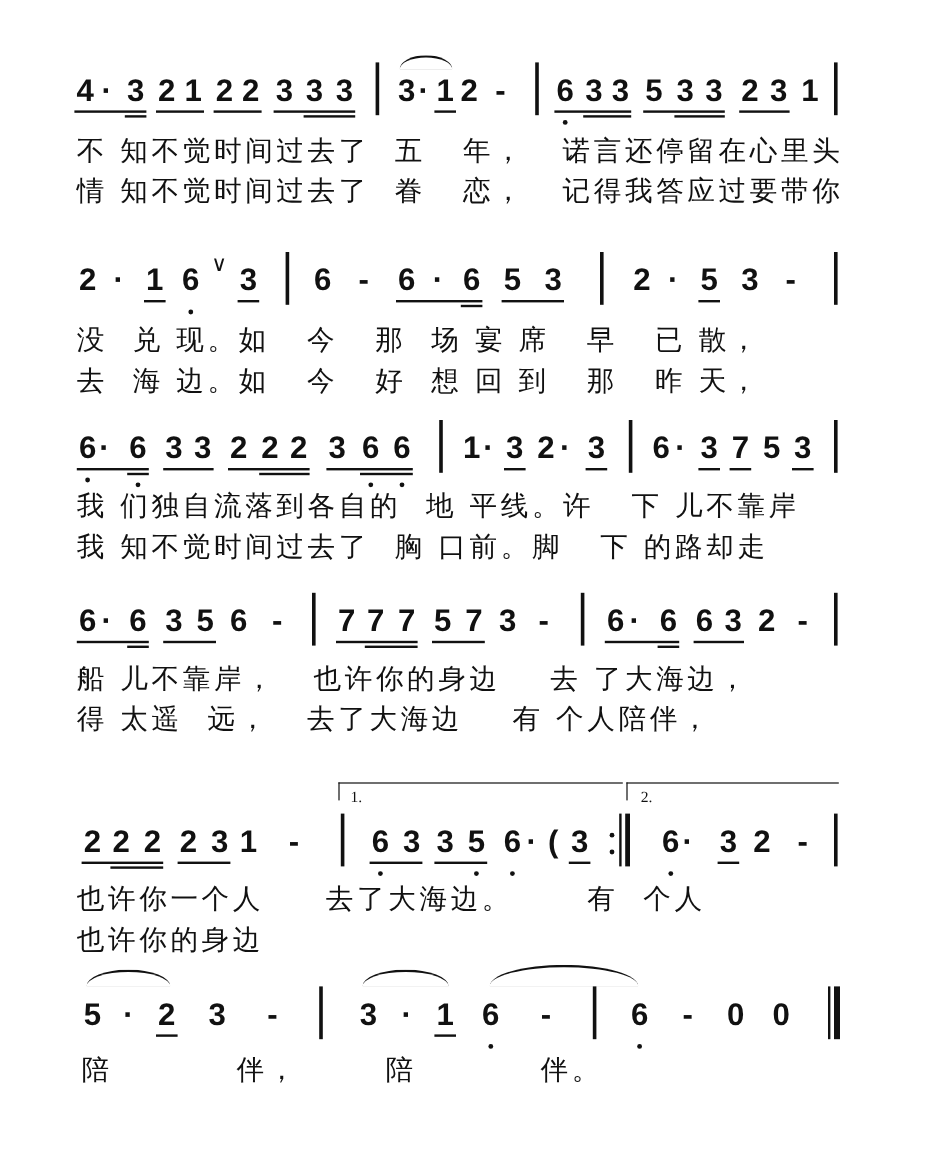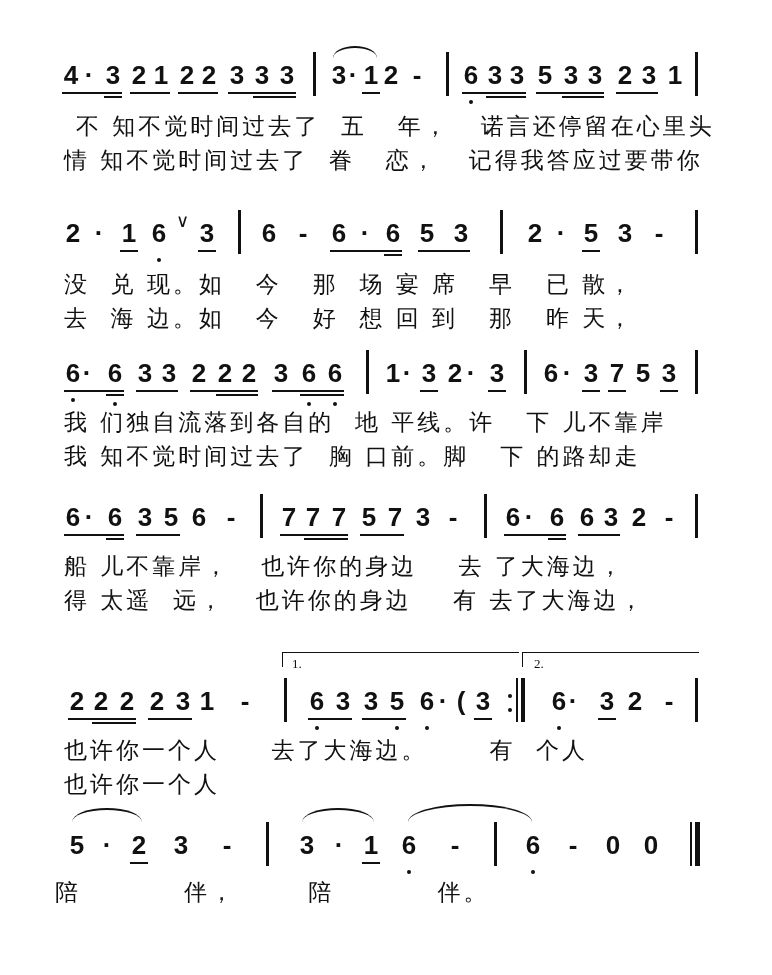--- a/index.html
+++ b/index.html
@@ -56,21 +56,21 @@
     <span class="n" style="left:616px">2</span>
     <span class="n" style="left:640px">3</span>
     <span class="n" style="left:666px">1</span>
     <div class="ul1" style="left:462px;top:32px;width:64px"></div>
     <div class="ul2" style="left:486px;top:36px;width:40px"></div>
     <div class="ul1" style="left:536px;top:32px;width:68px"></div>
     <div class="ul2" style="left:562px;top:36px;width:42px"></div>
     <div class="ul1" style="left:616px;top:32px;width:42px"></div>
     <div class="bar" style="left:695px;top:-8px;height:44px"></div>
   </div>
-  <div class="lyr" style="left:76px;top:52px">不 知不觉时间过去了  五   年，   诺言还停留在心里头</div>
+  <div class="lyr" style="left:64px;top:52px">不 知不觉时间过去了  五   年，   诺言还停留在心里头</div>
   <div class="lyr" style="left:64px;top:86px">情 知不觉时间过去了  眷   恋，   记得我答应过要带你</div>
 </div>
 
 <div class="sys" style="top:218px;">
   <div class="notes">
     <span class="n" style="left:64px">2</span>
       <span class="n" style="left:90px">·</span>
     <span class="n" style="left:120px">1</span>
       <div class="ul1" style="left:120px;top:32px;width:18px"></div>
     <span class="n" style="left:150px">6</span>
@@ -181,21 +181,21 @@
     <div class="ul1" style="left:504px;top:32px;width:62px"></div>
       <div class="ul2" style="left:548px;top:36px;width:18px"></div>
     <span class="n" style="left:578px">6</span>
       <span class="n" style="left:602px">3</span>
     <div class="ul1" style="left:578px;top:32px;width:42px"></div>
     <span class="n" style="left:630px">2</span>
       <span class="n" style="left:660px">-</span>
     <div class="bar" style="left:695px;top:-8px;height:44px"></div>
   </div>
   <div class="lyr" style="left:64px;top:50px">船 儿不靠岸，   也许你的身边    去 了大海边，</div>
-  <div class="lyr" style="left:64px;top:84px">得 太遥  远，   也许你的身边    有 去了大海边，</div>
+  <div class="lyr" style="left:64px;top:84px">得 太遥  远，   去了大海边    有 个人陪伴，</div>
 </div>
 
 <div class="sys" style="top:686px;">
   <div class="volta" style="left:282px;top:-34px;width:236px"></div>
   <span class="vnum" style="left:292px;top:-30px">1.</span>
   <div class="volta" style="left:522px;top:-34px;width:176px"></div>
   <span class="vnum" style="left:534px;top:-30px">2.</span>
   <div class="notes">
     <span class="n" style="left:68px">2</span>
       <span class="n" style="left:92px">2</span>
@@ -229,21 +229,21 @@
     <span class="n" style="left:550px">6</span>
       <div class="dotb" style="left:557px;top:40px"></div>
     <span class="n" style="left:564px">·</span>
     <span class="n" style="left:598px">3</span>
       <div class="ul1" style="left:598px;top:32px;width:18px"></div>
     <span class="n" style="left:626px">2</span>
       <span class="n" style="left:660px">-</span>
     <div class="bar" style="left:695px;top:-8px;height:44px"></div>
   </div>
   <div class="lyr" style="left:64px;top:50px">也许你一个人     去了大海边。      有  个人</div>
-  <div class="lyr" style="left:64px;top:84px">也许你一个人</div>
+  <div class="lyr" style="left:64px;top:84px">也许你的身边</div>
 </div>
 
 <div class="sys" style="top:830px;">
   <div class="notes">
     <div class="slur" style="left:72px;top:-22px;width:70px;height:12px"></div>
     <span class="n" style="left:68px">5</span>
       <span class="n" style="left:98px">·</span>
     <span class="n" style="left:130px">2</span>
       <div class="ul1" style="left:130px;top:32px;width:18px"></div>
     <span class="n" style="left:172px">3</span>
@@ -260,14 +260,14 @@
     <span class="n" style="left:446px">-</span>
     <div class="bar" style="left:494px;top:-8px;height:44px"></div>
     <span class="n" style="left:524px">6</span>
       <div class="dotb" style="left:531px;top:40px"></div>
     <span class="n" style="left:564px">-</span>
     <span class="n" style="left:604px">0</span>
       <span class="n" style="left:642px">0</span>
     <div class="bar" style="left:690px;top:-8px;height:44px;width:2px"></div>
     <div class="bar" style="left:695px;top:-8px;height:44px;width:5px"></div>
   </div>
-  <div class="lyr" style="left:55px;top:48px">陪          伴，       陪          伴。</div>
+  <div class="lyr" style="left:68px;top:48px">陪          伴，       陪          伴。</div>
 </div>
 
 </body></html>

